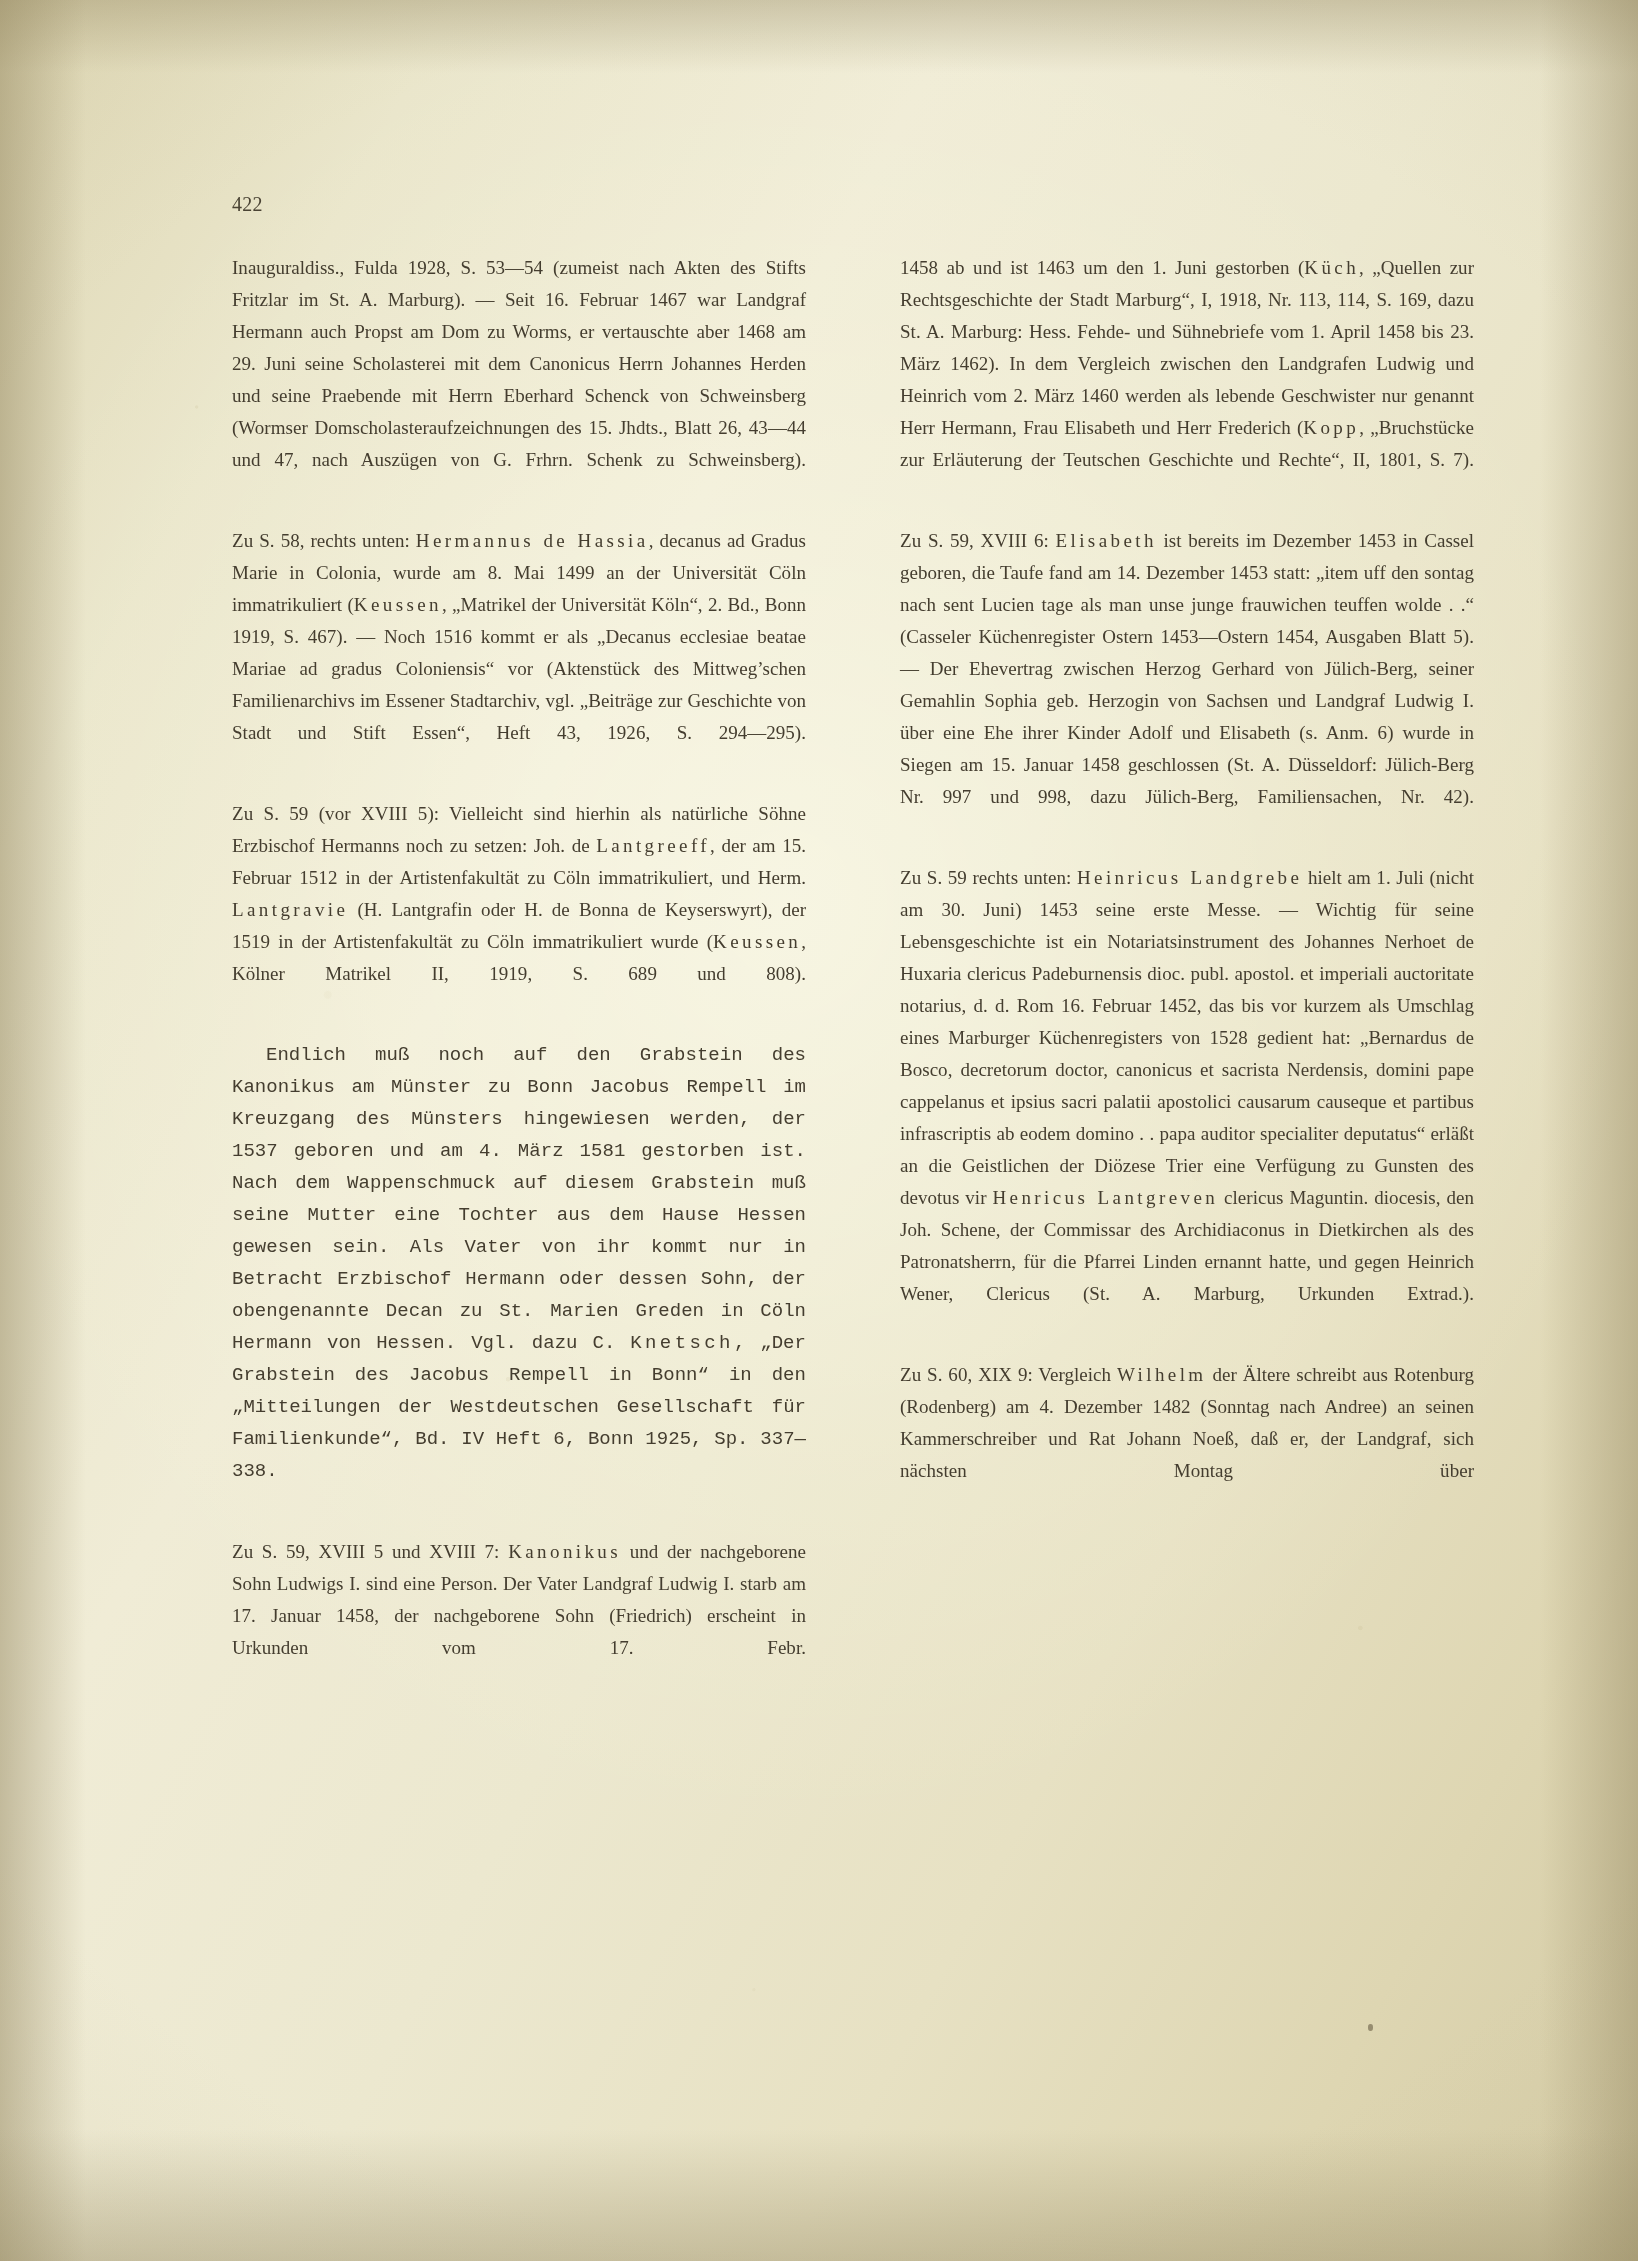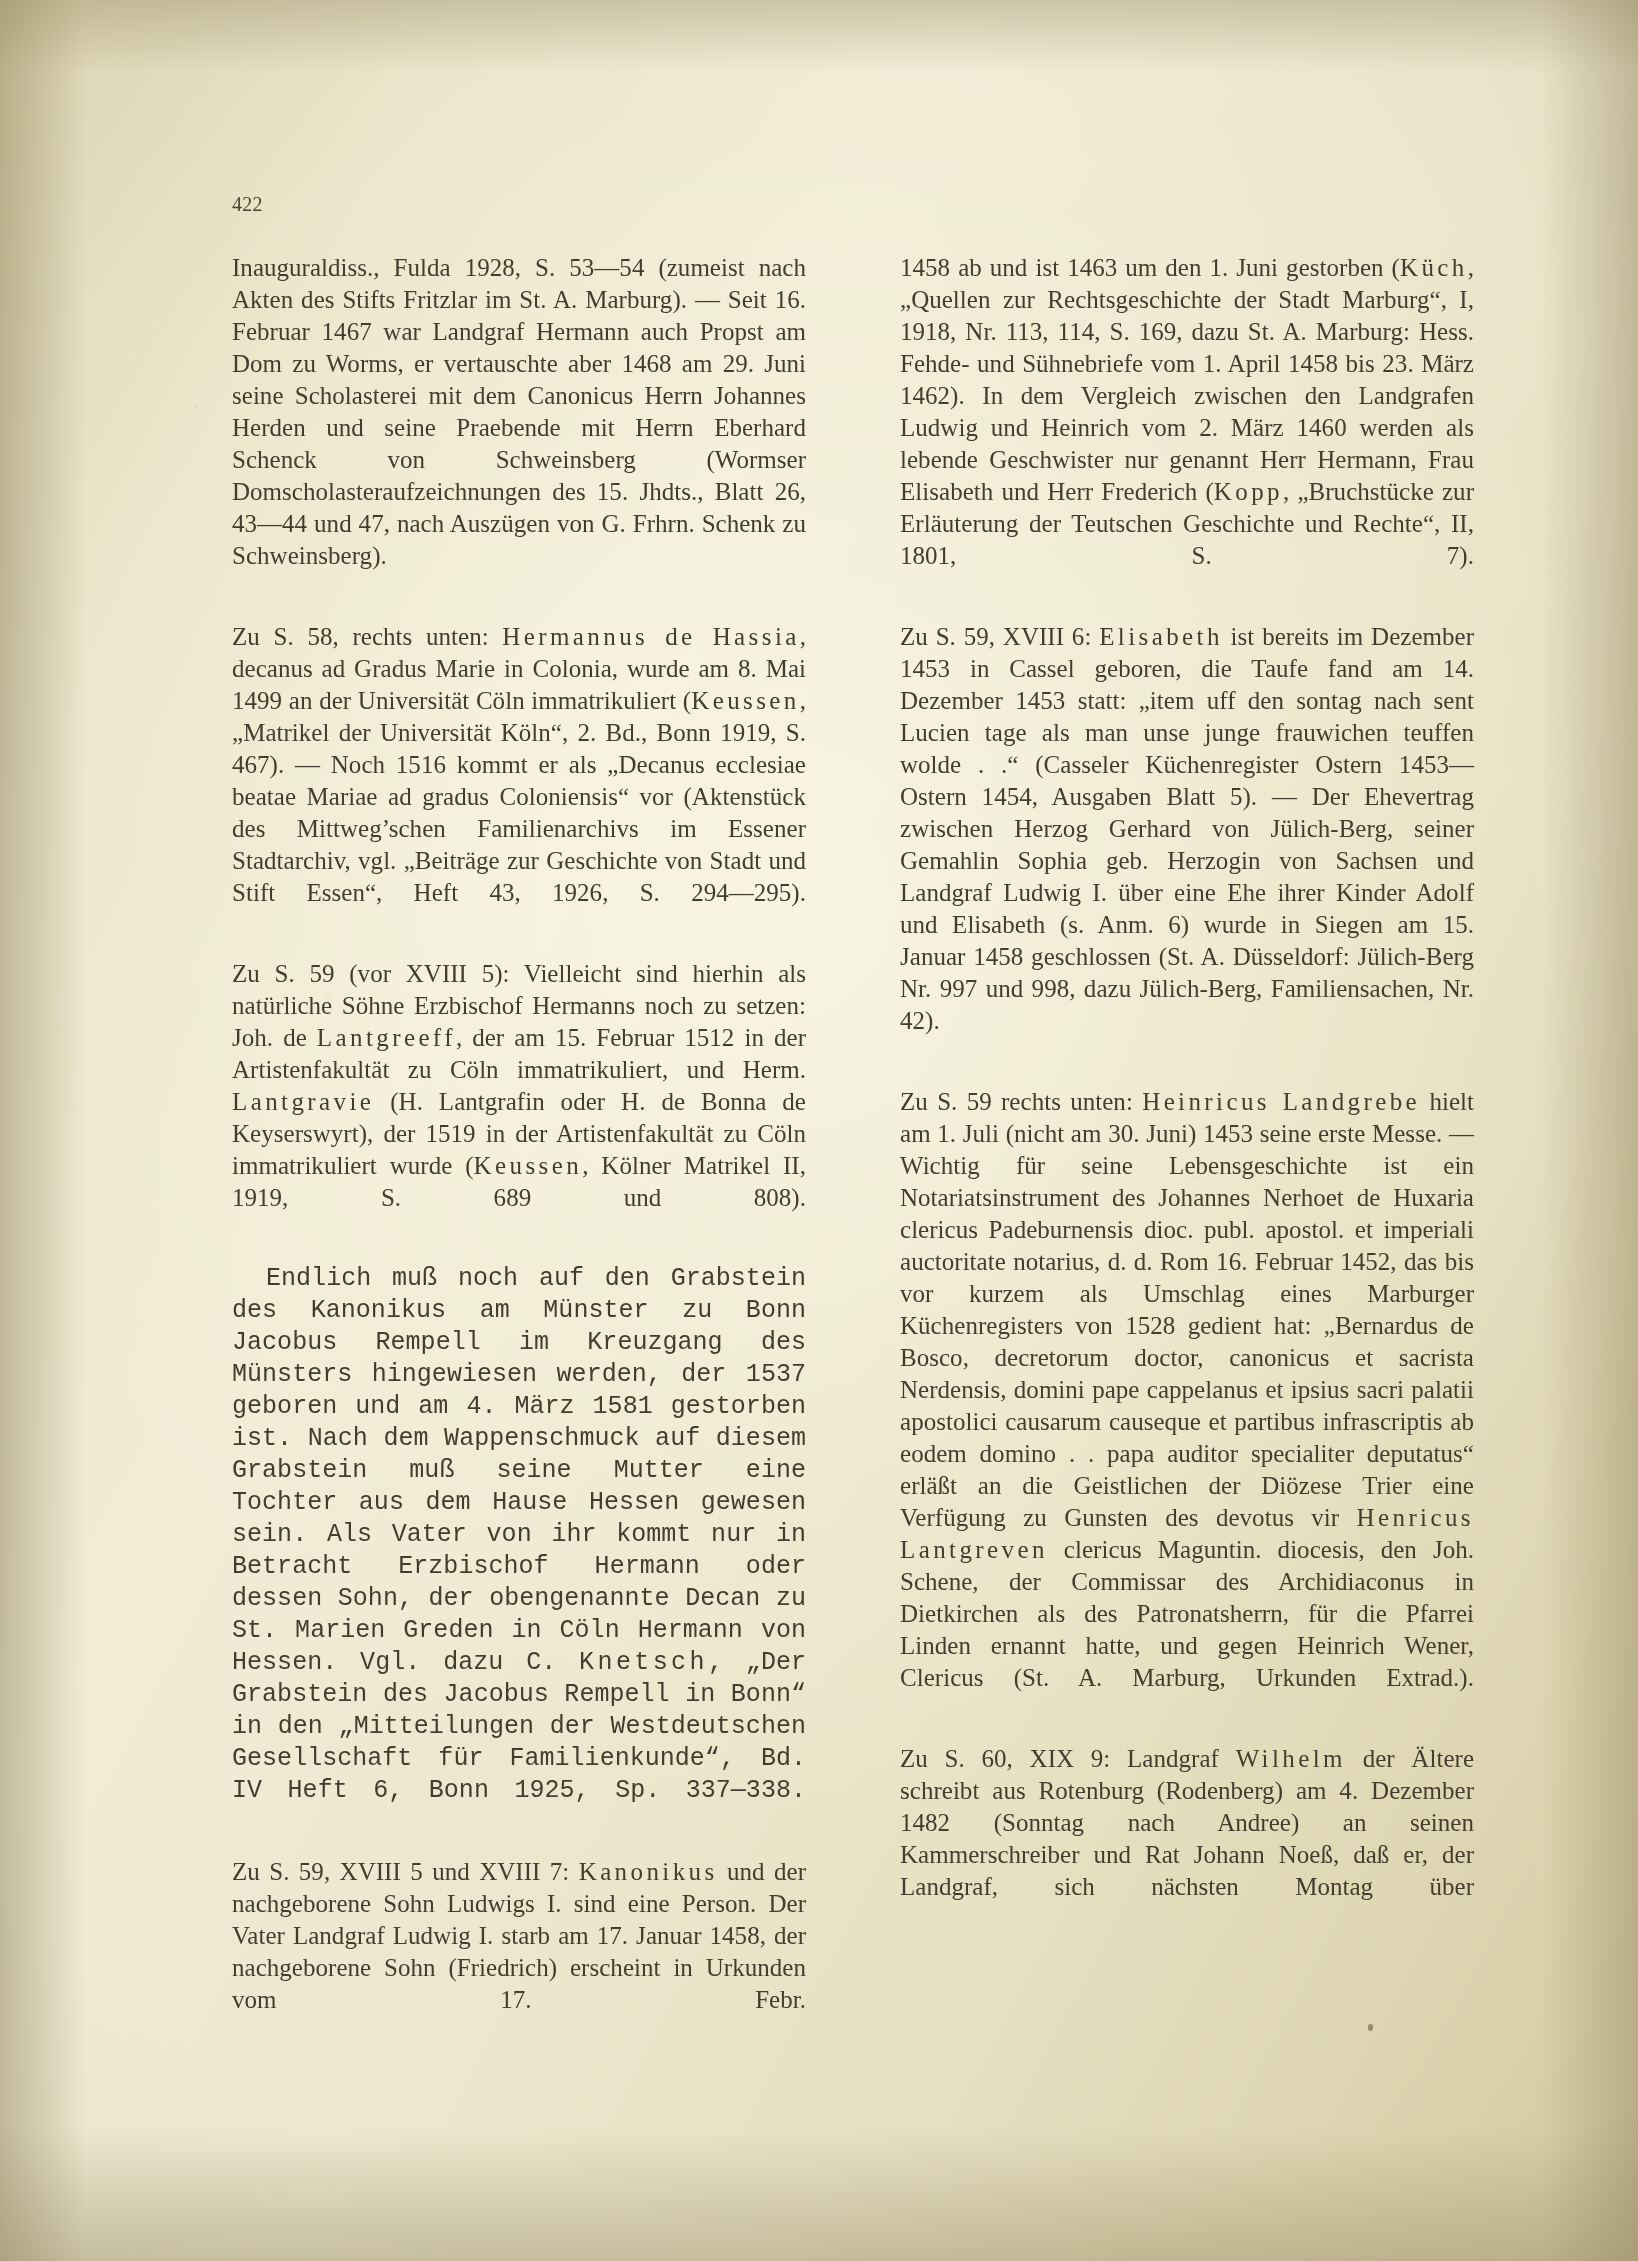--- a/index.html
+++ b/index.html
@@ -91,21 +91,21 @@
   .col {
     position: absolute;
     top: 0;
     width: 574px;
   }
   .col-left  { left: 0; }
   .col-right { left: 668px; }
 
   p.para {
     margin: 0 0 0 0;
-    font-size: 25px;
+    font-size: 19px;
     line-height: 32px;
     color: #443d2f;
     text-align: justify;
     text-justify: inter-word;
     letter-spacing: 0.03px;
     word-spacing: 0.3px;
     -webkit-font-smoothing: antialiased;
   }
   p.para + p.para { margin-top: 17px; }
   p.para.indent { text-indent: 34px; margin-top: 0; font-family: Liberation Mono, monospace; }
@@ -167,19 +167,19 @@
     </div>
 
     <div class="col col-right">
 
       <p class="para"><span>1458 ab und ist 1463 um den 1. Juni gestorben (</span><span class="sp">Küch</span><span>, „Quellen zur Rechtsgeschichte der Stadt Marburg“, I, 1918, Nr. 113, 114, S. 169, dazu St. A. Marburg: Hess. Fehde- und Sühnebriefe vom 1. April 1458 bis 23. März 1462). In dem Vergleich zwischen den Landgrafen Ludwig und Heinrich vom 2. März 1460 werden als lebende Geschwister nur genannt Herr Hermann, Frau Elisabeth und Herr Frederich (</span><span class="sp">Kopp</span><span>, „Bruchstücke zur Erläuterung der Teutschen Geschichte und Rechte“, II, 1801, S. 7).</span></p>
 
       <p class="para"><b class="lead">Zu S. 59,</b><span> XVIII 6: </span><span class="sp">Elisabeth</span><span> ist bereits im Dezember 1453 in Cassel geboren, die Taufe fand am 14. Dezember 1453 statt: „item uff den sontag nach sent Lucien tage als man unse junge frauwichen teuffen wolde . .“ (Casseler Küchenregister Ostern 1453—Ostern 1454, Ausgaben Blatt 5). — Der Ehevertrag zwischen Herzog Gerhard von Jülich-Berg, seiner Gemahlin Sophia geb. Herzogin von Sachsen und Landgraf Ludwig I. über eine Ehe ihrer Kinder Adolf und Elisabeth (s. Anm. 6) wurde in Siegen am 15. Januar 1458 geschlossen (St. A. Düsseldorf: Jülich-Berg Nr. 997 und 998, dazu Jülich-Berg, Familiensachen, Nr. 42).</span></p>
 
       <p class="para"><b class="lead">Zu S. 59</b><span> rechts unten: </span><span class="sp">Heinricus Landgrebe</span><span> hielt am 1. Juli (nicht am 30. Juni) 1453 seine erste Messe. — Wichtig für seine Lebensgeschichte ist ein Notariatsinstrument des Johannes Nerhoet de Huxaria clericus Padeburnensis dioc. publ. apostol. et imperiali auctoritate notarius, d. d. Rom 16. Februar 1452, das bis vor kurzem als Umschlag eines Marburger Küchenregisters von 1528 gedient hat: „Bernardus de Bosco, decretorum doctor, canonicus et sacrista Nerdensis, domini pape cappelanus et ipsius sacri palatii apostolici causarum causeque et partibus infrascriptis ab eodem domino . . papa auditor specialiter deputatus“ erläßt an die Geistlichen der Diözese Trier eine Verfügung zu Gunsten des devotus vir </span><span class="sp">Henricus Lantgreven</span><span> clericus Maguntin. diocesis, den Joh. Schene, der Commissar des Archidiaconus in Dietkirchen als des Patronatsherrn, für die Pfarrei Linden ernannt hatte, und gegen Heinrich Wener, Clericus (St. A. Marburg, Urkunden Extrad.).</span></p>
 
-      <p class="para"><b class="lead">Zu S. 60,</b><span> XIX 9: Landgraf </span><span class="sp">Wilhelm</span><span> der Ältere schreibt aus Rotenburg (Rodenberg) am 4. Dezember 1482 (Sonntag nach Andree) an seinen Kammerschreiber und Rat Johann Noeß, daß er, der Landgraf, sich nächsten Montag über</span></p>
+      <p class="para"><b class="lead">Zu S. 60,</b><span> XIX 9: Vergleich </span><span class="sp">Wilhelm</span><span> der Ältere schreibt aus Rotenburg (Rodenberg) am 4. Dezember 1482 (Sonntag nach Andree) an seinen Kammerschreiber und Rat Johann Noeß, daß er, der Landgraf, sich nächsten Montag über</span></p>
 
     </div>
 
   </div>
 </div>
 
 
 </body></html>

